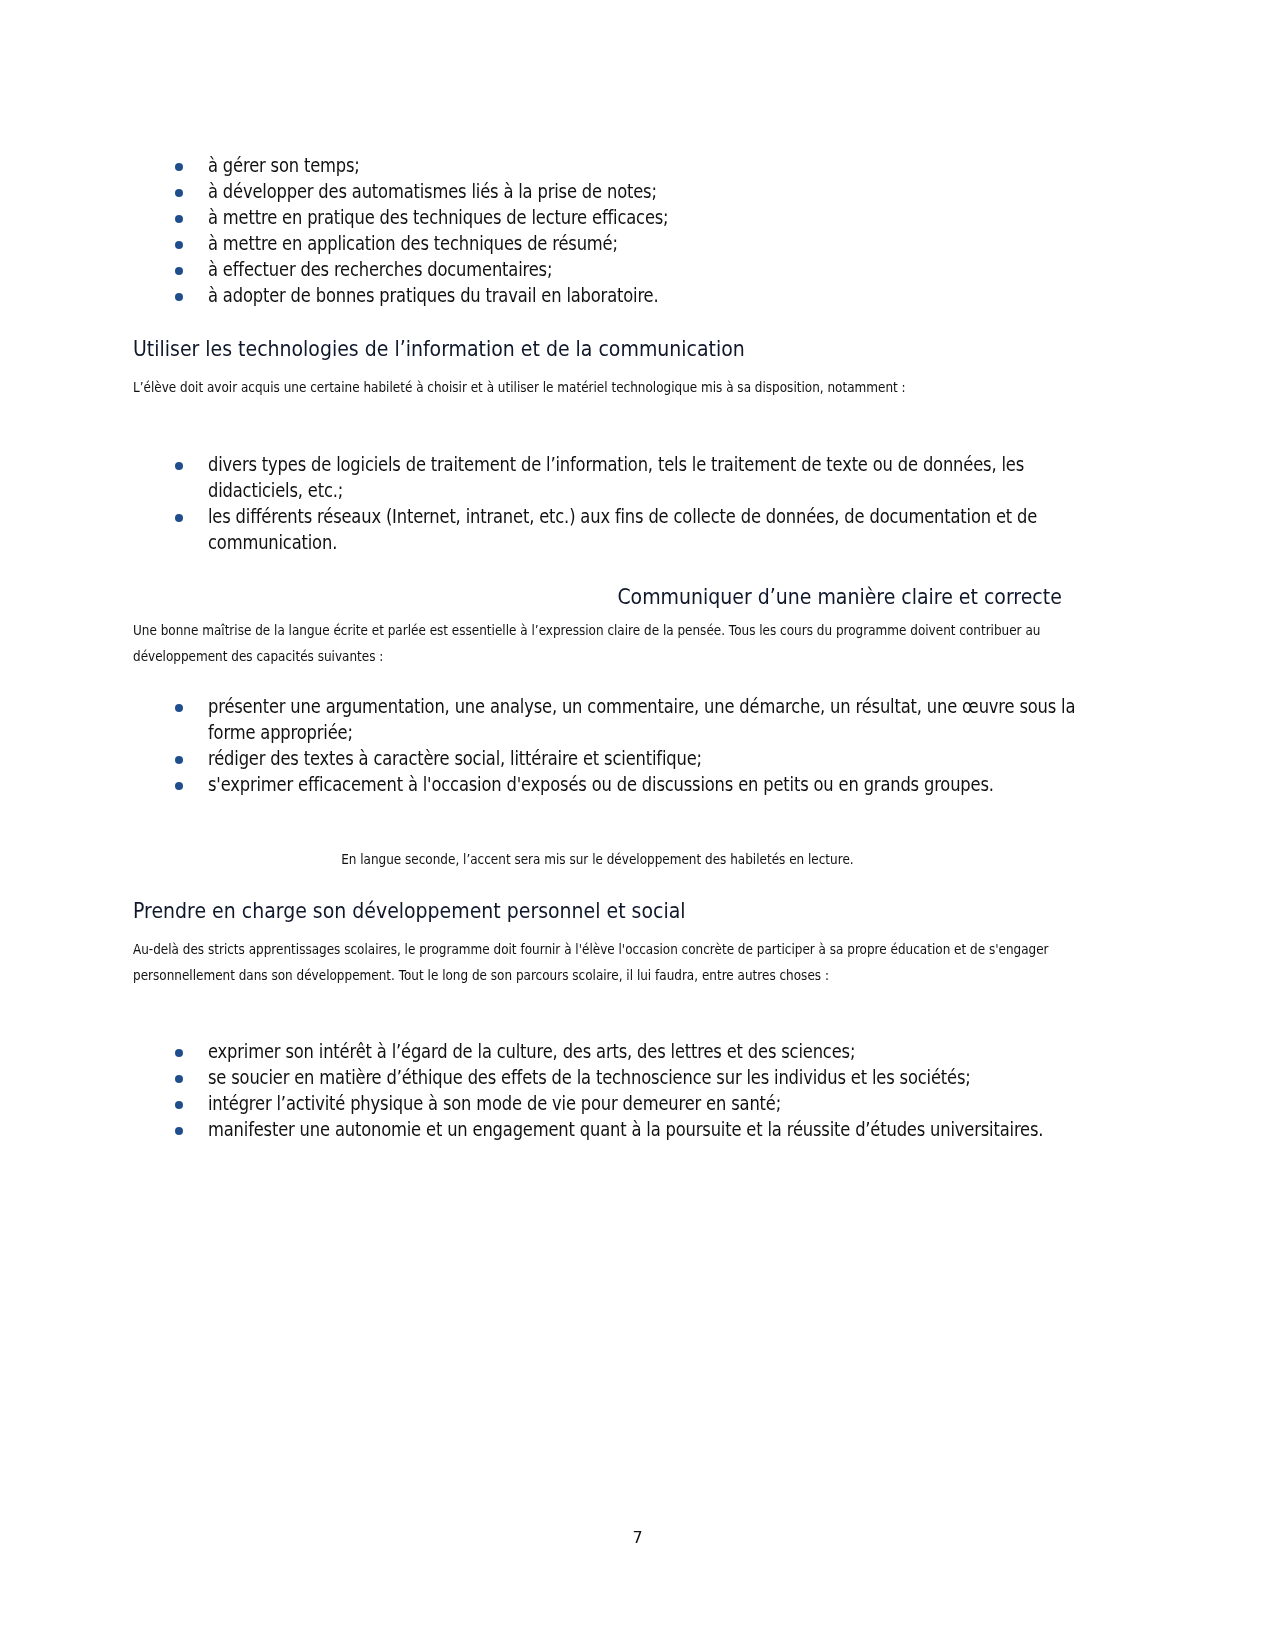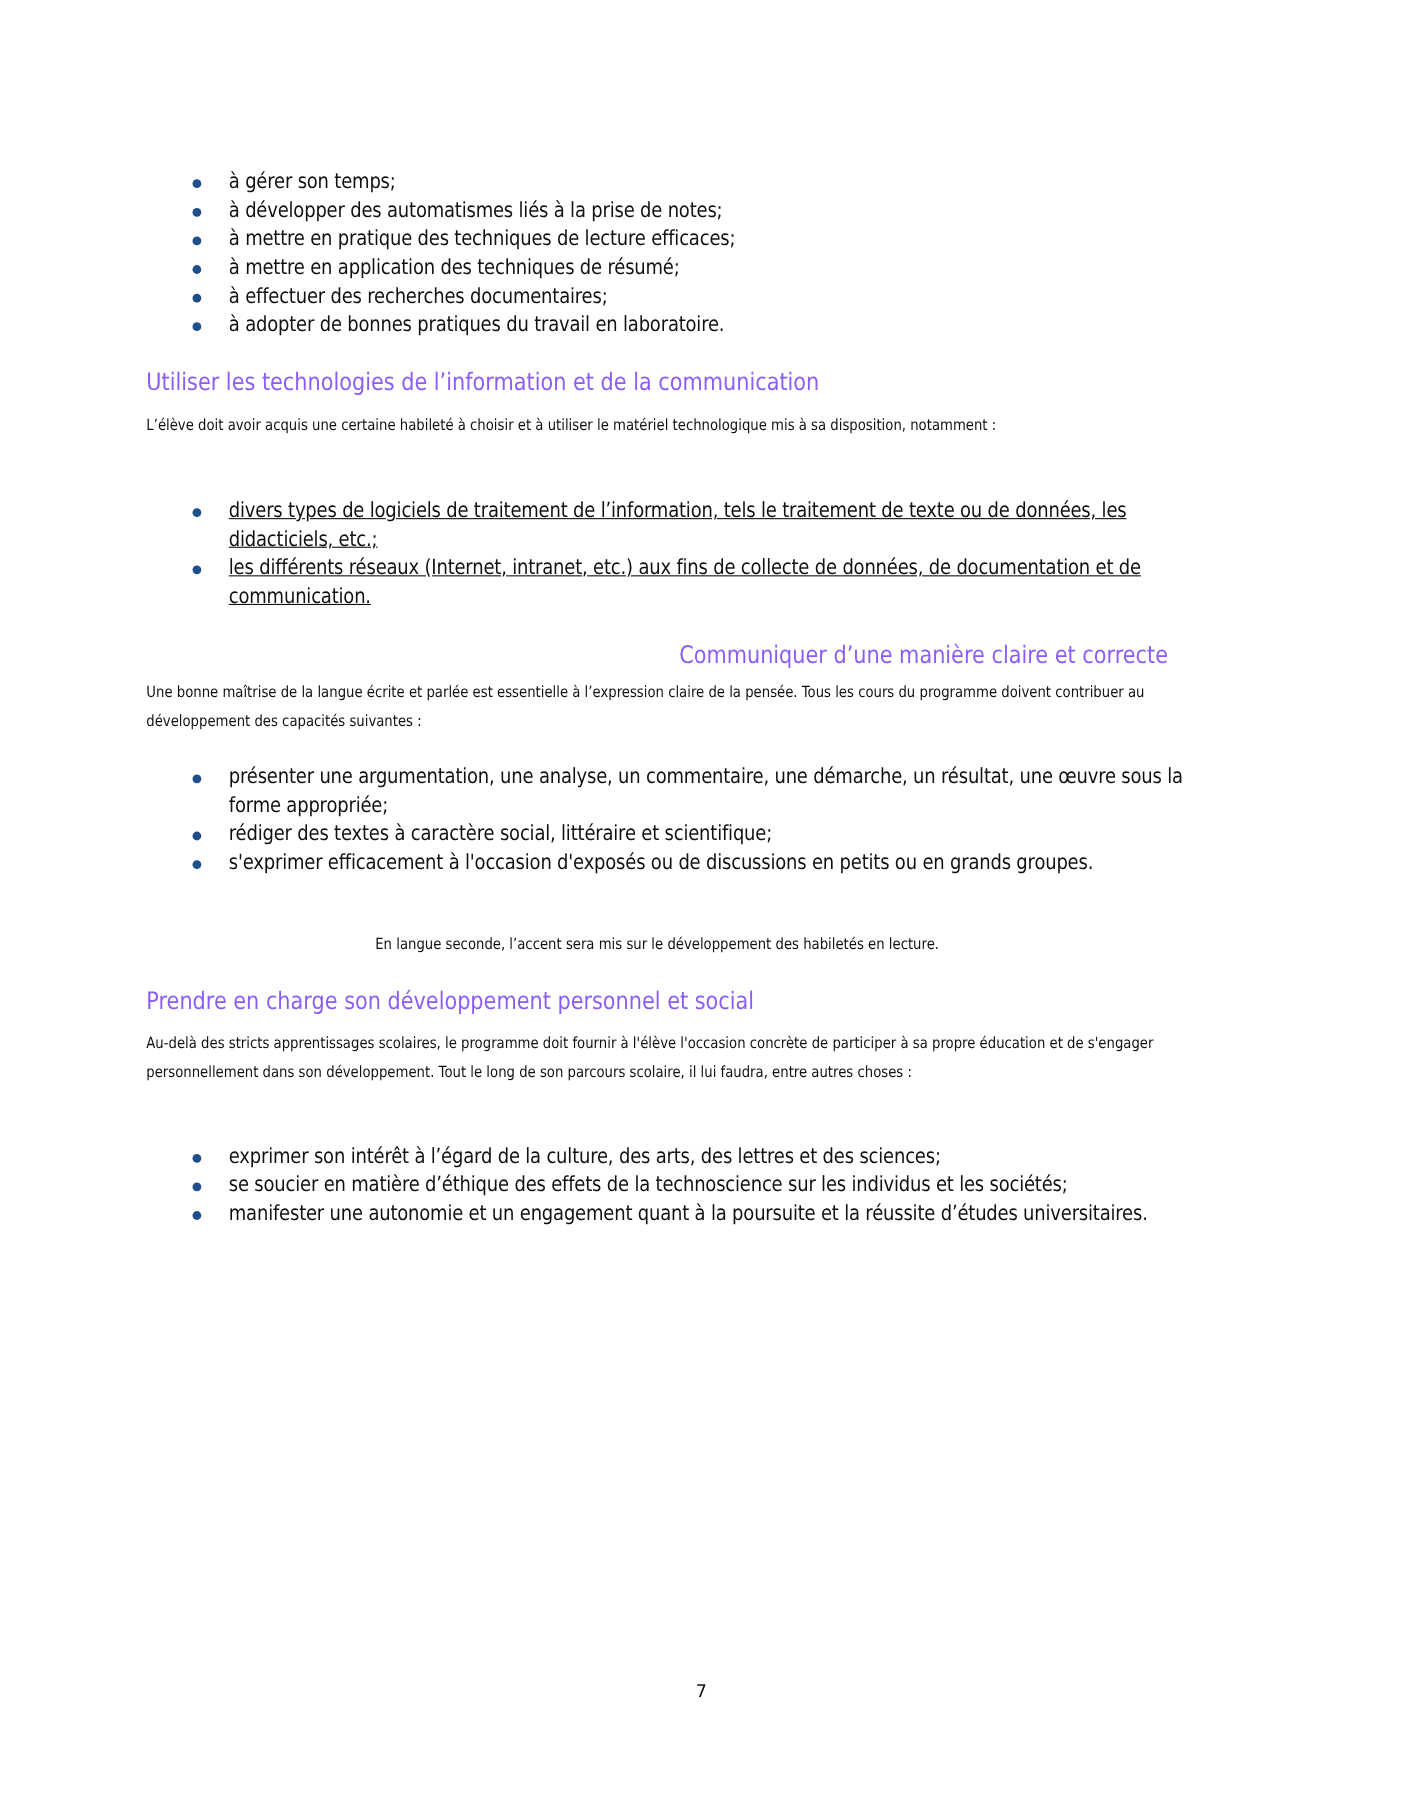--- a/index.html
+++ b/index.html
@@ -2,21 +2,21 @@
 <html><head>
 <meta charset="utf-8">
 <style>
   html, body { margin: 0; padding: 0; background: #ffffff; }
   body { width: 1275px; height: 1650px; position: relative; font-family: "Liberation Sans", sans-serif; color: #111111; }
   .page { position: absolute; left: 0; top: 0; width: 1275px; height: 1650px; border-radius: 13px; }
   ul.bullets { list-style: none; margin: 0; padding: 0; }
   ul.bullets li { position: relative; padding-left: 75px; font-size: 20.5px; line-height: 26px; letter-spacing: -0.2px; font-family: "DejaVu Sans", sans-serif; font-size: 19px; transform-origin: left; }
   ul.bullets li .dot { position: absolute; left: 42px; top: 11px; width: 8px; height: 8px; border-radius: 50%; background: #1f4e8c; }
   .wrap { display: block; transform: scaleX(0.86); transform-origin: left; width: 1080px; }
-  h2 { font-family: "DejaVu Sans", sans-serif; font-weight: normal; color: #8b5cf6; font-size: 22px; margin: 0; line-height: 30px; }
+  h2 { font-family: "DejaVu Sans", sans-serif; font-weight: normal; color: #0f172a; font-size: 22px; margin: 0; line-height: 30px; }
   p.body { font-family: "DejaVu Sans", sans-serif; font-size: 14px; line-height: 26px; margin: 0; }
   .pagenum { position: absolute; left: 0; width: 1275px; top: 1528px; text-align: center; font-family: "DejaVu Sans", sans-serif; font-size: 16px; }
   .block { position: absolute; left: 133px; width: 1010px; }
 </style>
 </head>
 <body>
 
 <div class="page">
 
   <div class="block" style="top:152px;">
@@ -51,21 +51,21 @@
   <div class="block" style="top:334px;">
     <h2>
         <span class="wrap">Utiliser les technologies de l’information et de la communication</span>
       </h2>
   </div>
   <div class="block" style="top:374px;">
     <p class="body">
         <span class="wrap">L’élève doit avoir acquis une certaine habileté à choisir et à utiliser le matériel technologique mis à sa disposition, notamment :</span>
       </p>
   </div>
-  <div class="block" style="top:451px;text-decoration:underline;">
+  <div class="block" style="top:451px;">
     <ul class="bullets">
       <li>
           <span class="dot"></span>
           <span class="wrap" style="width:1020px">divers types de logiciels de traitement de l’information, tels le traitement de texte ou de données, les didacticiels, etc.;</span>
         </li>
       <li>
           <span class="dot"></span>
           <span class="wrap" style="width:1020px">les différents réseaux (Internet, intranet, etc.) aux fins de collecte de données, de documentation et de communication.</span>
         </li>
     </ul>
@@ -118,19 +118,23 @@
       <li>
           <span class="dot"></span>
           <span class="wrap" style="width:1020px">exprimer son intérêt à l’égard de la culture, des arts, des lettres et des sciences;</span>
         </li>
       <li>
           <span class="dot"></span>
           <span class="wrap" style="width:1020px">se soucier en matière d’éthique des effets de la technoscience sur les individus et les sociétés;</span>
         </li>
       <li>
           <span class="dot"></span>
+          <span class="wrap" style="width:1020px">intégrer l’activité physique à son mode de vie pour demeurer en santé;</span>
+        </li>
+      <li>
+          <span class="dot"></span>
           <span class="wrap" style="width:1020px">manifester une autonomie et un engagement quant à la poursuite et la réussite d’études universitaires.</span>
         </li>
     </ul>
   </div>
 
   <div class="pagenum">7</div>
 </div>
 
 </body></html>

